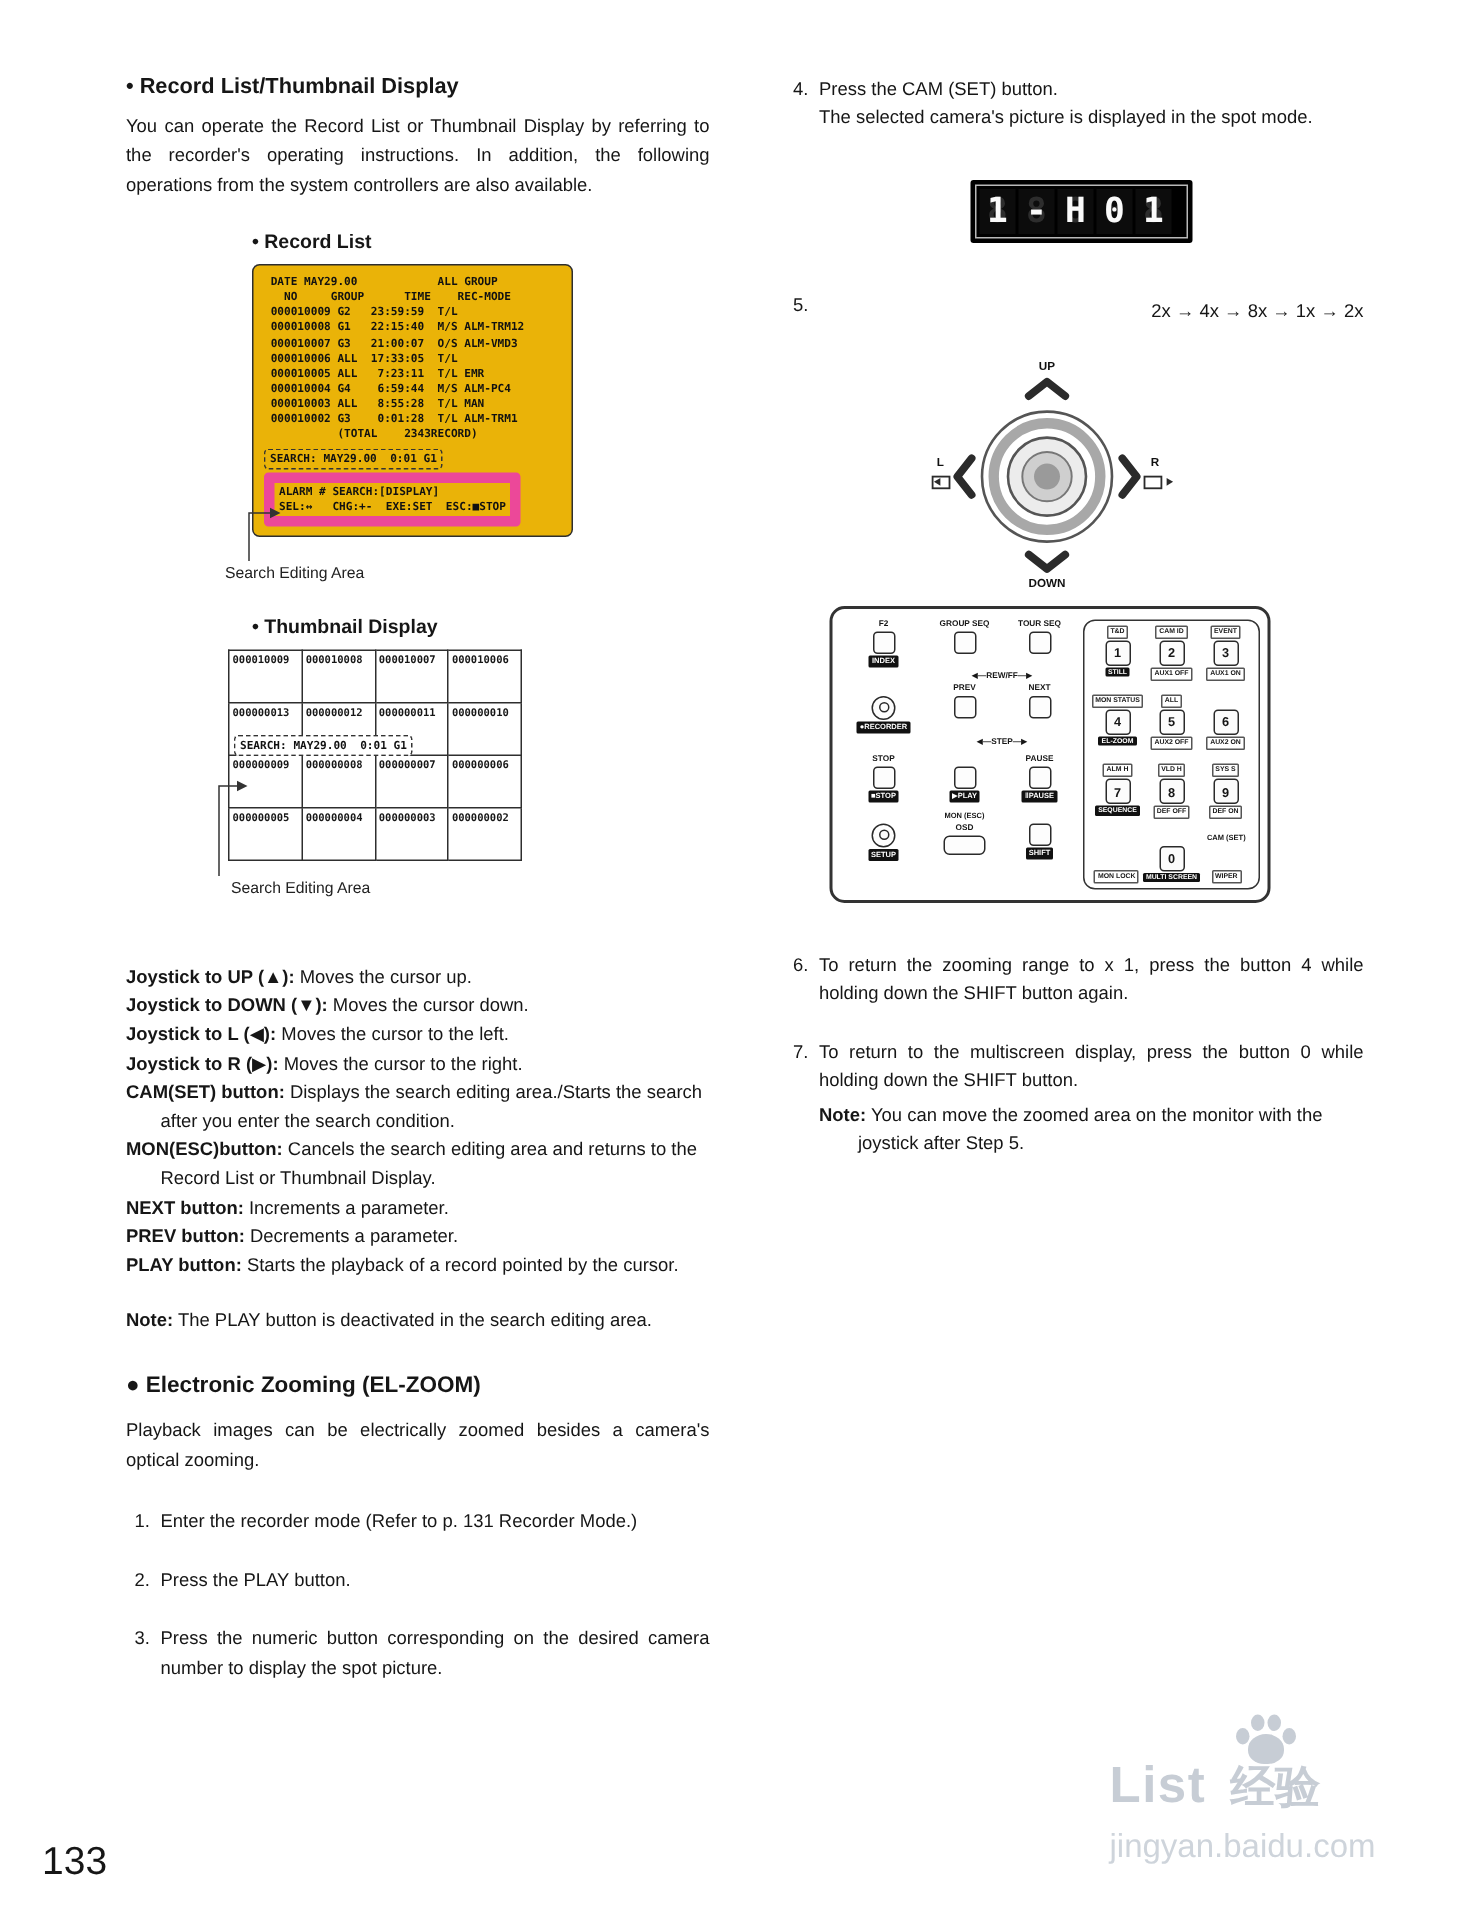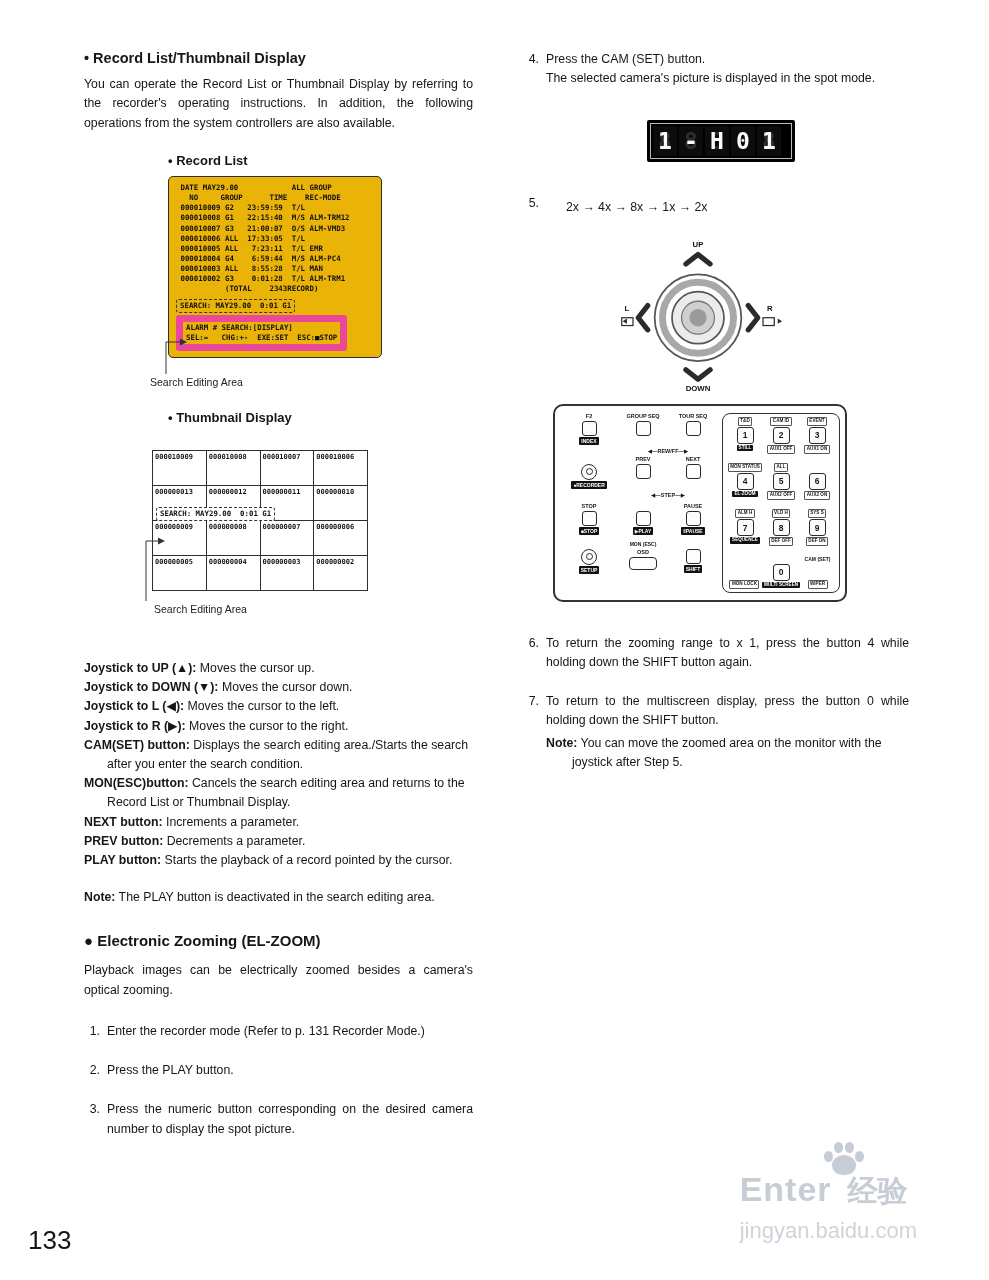--- a/index.html
+++ b/index.html
@@ -26,36 +26,36 @@
   .alarmbox  { display:inline-block; border:7px solid #ec4899;  border-radius:3px; padding:1px 3px; margin-top:2px; }
 
   .capwrap1 { position:relative; margin:14px 0 0 66px; }
   .capwrap2 { position:relative; margin:8px  0 0 70px; }
   .caption  { font-size:10.5px; color:#222; }
   .lead { position:absolute; }
   .lead1 { left:10px; top:-36px; }
   .lead2 { left:-16px; top:-66px; }
 
   
-  .thumbwrap { position:relative; margin:25px 0 0 68px; width:216px; }
+  .thumbwrap { position:relative; margin:8px 0 0 68px; width:196px; }
   table.thumb { border-collapse:collapse; }
   table.thumb td { border:1.3px solid #2e2e2e; width:52px; height:32px; vertical-align:top;
        font-family:"DejaVu Sans Mono",monospace; font-size:7px; font-weight:700; padding:2px 0 0 2px; }
   .thumb-overlay { position:absolute; left:4px; top:57px; background:#fff; border:1px dashed #333;
        border-radius:3px; padding:1px 3px; }
 
   .instrs { margin-top:42px; font-size:12.3px; line-height:1.56; }
   .instr  { padding-left:23px; text-indent:-23px; }
   .note   { margin-top:18px; font-size:12.3px; line-height:1.56; padding-left:37px; text-indent:-37px; }
 
   .steps { margin-top:22px; }
   .step  { display:flex; gap:7px; margin-bottom:20px; font-size:12.3px; line-height:1.56; }
   .step .num   { width:16px; text-align:right; flex:none; }
   .step .stext { flex:1; }
-  .zoomseq { margin-top:4px; margin-left:20px; }
+  .zoomseq { margin-top:4px; margin-left:20px;text-align:right; }
   .note2 { margin-top:4px; padding-left:26px; text-indent:-26px; }
   .mt32 { margin-top:32px; } .mt20 { margin-top:20px; }
 
   
   .segwrap { margin:32px 0 0 124px; width:142px; background:#000; padding:3px; border-radius:2px; }
   .segrow  { display:flex; gap:2px; border:1px solid #b9b9b9; background:#000; padding:2px; }
   .segcell { position:relative; width:24px; height:30px; background:#0c0c0c;
              display:flex; align-items:center; justify-content:center; }
   .segcell::before { content:"8"; position:absolute; inset:0; display:flex; align-items:center;
              justify-content:center; color:#2d2d2d;
@@ -440,18 +440,18 @@
 
   <div class="watermark">
     <div class="paw">
         <i></i>
         <i></i>
         <i></i>
         <i></i>
         <i></i>
       </div>
     <div class="wm-row">
-      <span class="wm-brand">Enter</span><span class="wm-cn">经验</span>
+      <span class="wm-brand">List</span><span class="wm-cn">经验</span>
     </div>
     <div class="wm-url">jingyan.baidu.com</div>
   </div>
 
 </div>
 
 </body></html>

